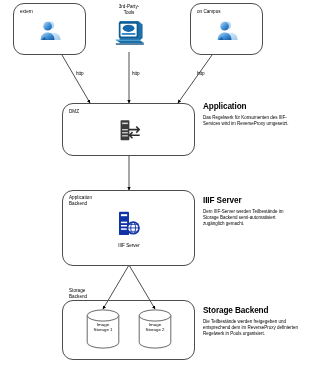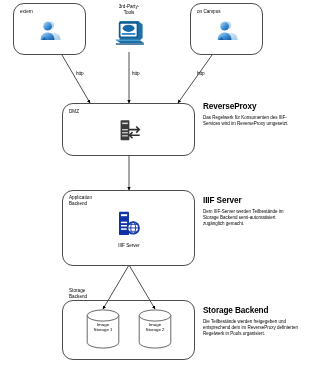--- a/index.html
+++ b/index.html
@@ -185,21 +185,21 @@
       <rect x="6" y="3" width="11.5" height="26" rx="1" fill="#3b3b3b"></rect>
       <rect x="8" y="6" width="7.5" height="2" fill="#d9d9d9"></rect>
       <rect x="8" y="14.5" width="7.5" height="1.6" fill="#d9d9d9"></rect>
       <rect x="8" y="18.5" width="7.5" height="1.6" fill="#d9d9d9"></rect>
       <rect x="8" y="22.5" width="7.5" height="1.6" fill="#d9d9d9"></rect>
       <path d="M17 14.2 h11 l-2.3-2.3 1.4-1.4 4.7 4.7-4.7 4.7-1.4-1.4 2.3-2.3 H17z" fill="#2d2d2d"></path>
       <path d="M31 21.5 H20 l2.3-2.3-1.4-1.4-4.7 4.7 4.7 4.7 1.4-1.4-2.3-2.3 H31z" fill="#2d2d2d"></path>
     </svg>
   </div>
   <div class="ann" style="left:203px;top:102px;width:94px;">
-    <h3>ReverseProxy</h3>
+    <h3>Application</h3>
     <p>Das Regelwerk für Konsumenten des IIIF-Services wird im ReverseProxy umgesetzt.</p>
   </div>
 
   <div class="rbox" style="left:62px;top:190px;width:133px;height:76px;"></div>
   <div class="rbox-label" style="left:69px;top:195px;">Application
 Backend</div>
   <div class="icon" style="left:114px;top:210px;width:30px;height:30px;">
     <svg viewBox="0 0 36 36" width="30" height="30">
       <rect x="6" y="2" width="12" height="28" rx="1" fill="#1034a6"></rect>
       <rect x="8.3" y="5" width="7.5" height="2.4" fill="#ffffff"></rect>

